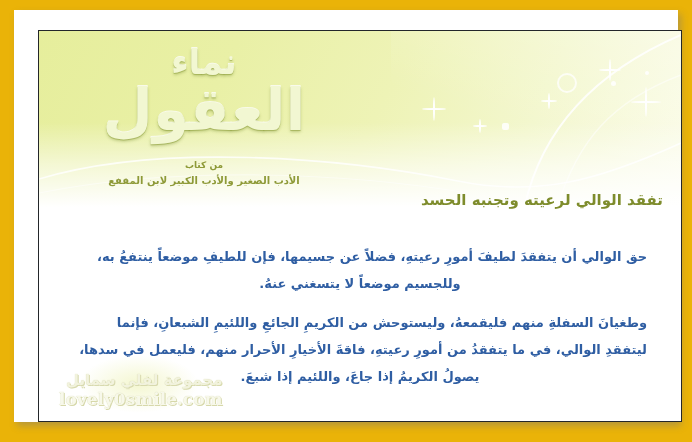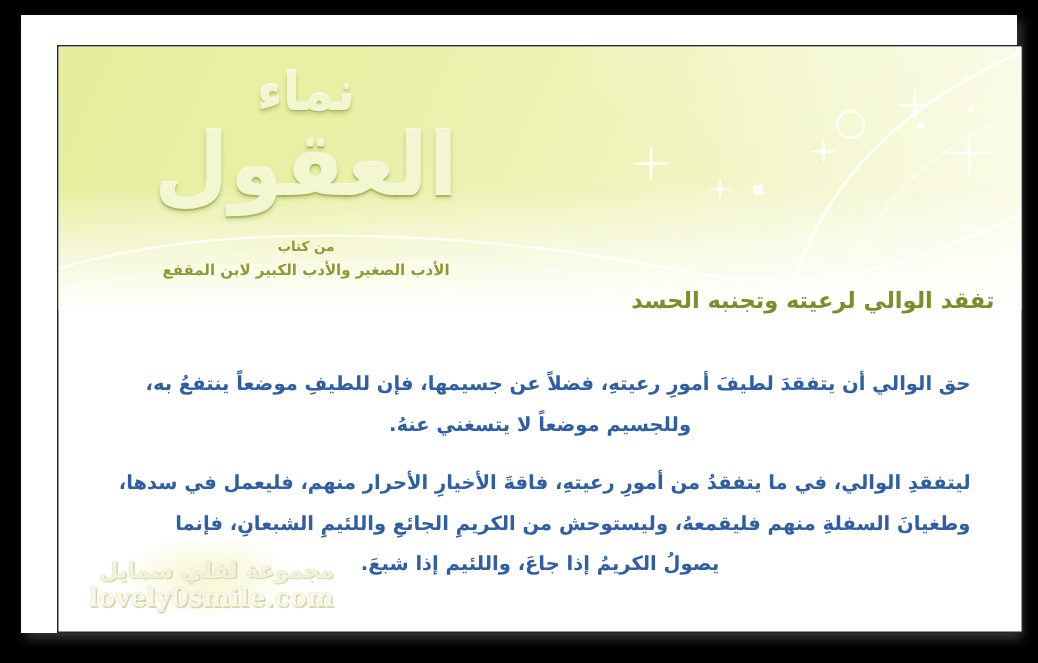--- a/index.html
+++ b/index.html
@@ -8,21 +8,21 @@
     width:692px;height:442px;
     background:#ffffff;
     font-family:"DejaVu Sans","Liberation Sans",sans-serif;
     overflow:hidden;
   }
 
   
   .page{
     position:relative;
     width:692px;height:442px;
-    background:#000000;
+    background:#eab308;
     box-sizing:border-box;
     overflow:hidden;
   }
   .mat{
     position:absolute;
     left:14px;top:10px;
     width:664px;height:412px;
     background:#ffffff;
     box-shadow:3px 4px 7px rgba(120,120,120,.45);
     box-sizing:border-box;
@@ -232,22 +232,22 @@
       <div class="content">
 
         <div class="title">تفقد الوالي لرعيته وتجنبه الحسد</div>
 
         <div class="body-text">
           <p>
             <span class="ln">حق الوالي أن يتفقدَ لطيفَ أمورِ رعيتهِ، فضلاً عن جسيمها، فإن للطيفِ موضعاً ينتفعُ به،</span>
             <span class="ln right-last">وللجسيم موضعاً لا يتسغني عنهُ.</span>
           </p>
           <p class="blk2">
+            <span class="ln">وطغيانَ السفلةِ منهم فليقمعهُ، وليستوحش من الكريمِ الجائعِ واللئيمِ الشبعانِ، فإنما</span>
             <span class="ln">ليتفقدِ الوالي، في ما يتفقدُ من أمورِ رعيتهِ، فاقةَ الأخيارِ الأحرار منهم، فليعمل في سدها،</span>
-            <span class="ln">وطغيانَ السفلةِ منهم فليقمعهُ، وليستوحش من الكريمِ الجائعِ واللئيمِ الشبعانِ، فإنما</span>
             <span class="ln right-last">يصولُ الكريمُ إذا جاعَ، واللئيم إذا شبعَ.</span>
           </p>
         </div>
 
         <div class="footer-glow"></div>
         <div class="footer">
           <span class="f-ar">مجموعة لفلي سمايل</span>
           <span class="f-en">lovely0smile.com</span>
         </div>
 

